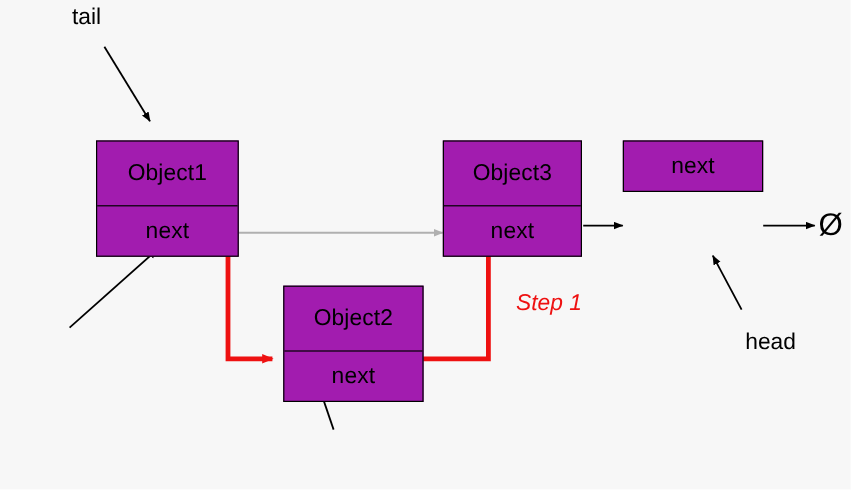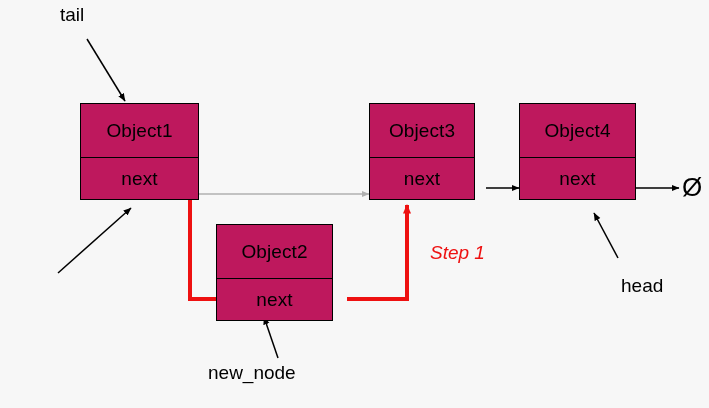--- a/index.html
+++ b/index.html
@@ -19,21 +19,22 @@
     position: absolute;
     left: 0;
     top: 0;
     width: 709px;
     height: 408px;
   }
   .node-box {
     position: absolute;
     box-sizing: border-box;
     border: 1.6px solid #000000;
-    background: #be185d;
+    background: #a21caf;
+    margin-top: 14px;
   }
   .node-cell {
     box-sizing: border-box;
     width: 100%;
     display: flex;
     align-items: center;
     justify-content: center;
     color: #000000;
     font-size: 19px;
     letter-spacing: 0.1px;
@@ -97,40 +98,38 @@
     <line x1="278" y1="358" x2="264" y2="317" stroke="#000000" stroke-width="1.5" marker-end="url(#arrow-black)"></line>
 
     <line x1="618" y1="258" x2="594" y2="213" stroke="#000000" stroke-width="1.5" marker-end="url(#arrow-black)"></line>
   </svg>
 
   <div class="node-box" style="left:80px; top:103px; width:119px;">
     <div class="node-cell top">Object1</div>
     <div class="node-cell bottom">next</div>
   </div>
 
-  <div class="node-box" style="left:216px; top:224px; width:117px;">
+  <div class="node-box" style="left:236px; top:224px; width:117px;">
     <div class="node-cell top">Object2</div>
     <div class="node-cell bottom">next</div>
   </div>
 
-  <div class="node-box" style="left:369px; top:103px; width:106px;">
+  <div class="node-box" style="left:369px; top:103px; width:116px;">
     <div class="node-cell top">Object3</div>
     <div class="node-cell bottom">next</div>
   </div>
 
   <div class="node-box" style="left:519px; top:103px; width:117px;">
-    <div class="node-cell top">Object4</div>
     <div class="node-cell bottom">next</div>
   </div>
 
   <div class="null-glyph" style="left:682px; top:174px;">Ø</div>
 
   <div class="label" style="left:60px; top:4px;">tail</div>
 
 
-  <div class="label" style="left:208px; top:362px;">new_node</div>
 
   <div class="label" style="left:621px; top:275px;">head</div>
 
   <div class="label red" style="left:430px; top:242px;font-style:italic;">Step 1</div>
 
 
 </div>
 
 </body></html>

